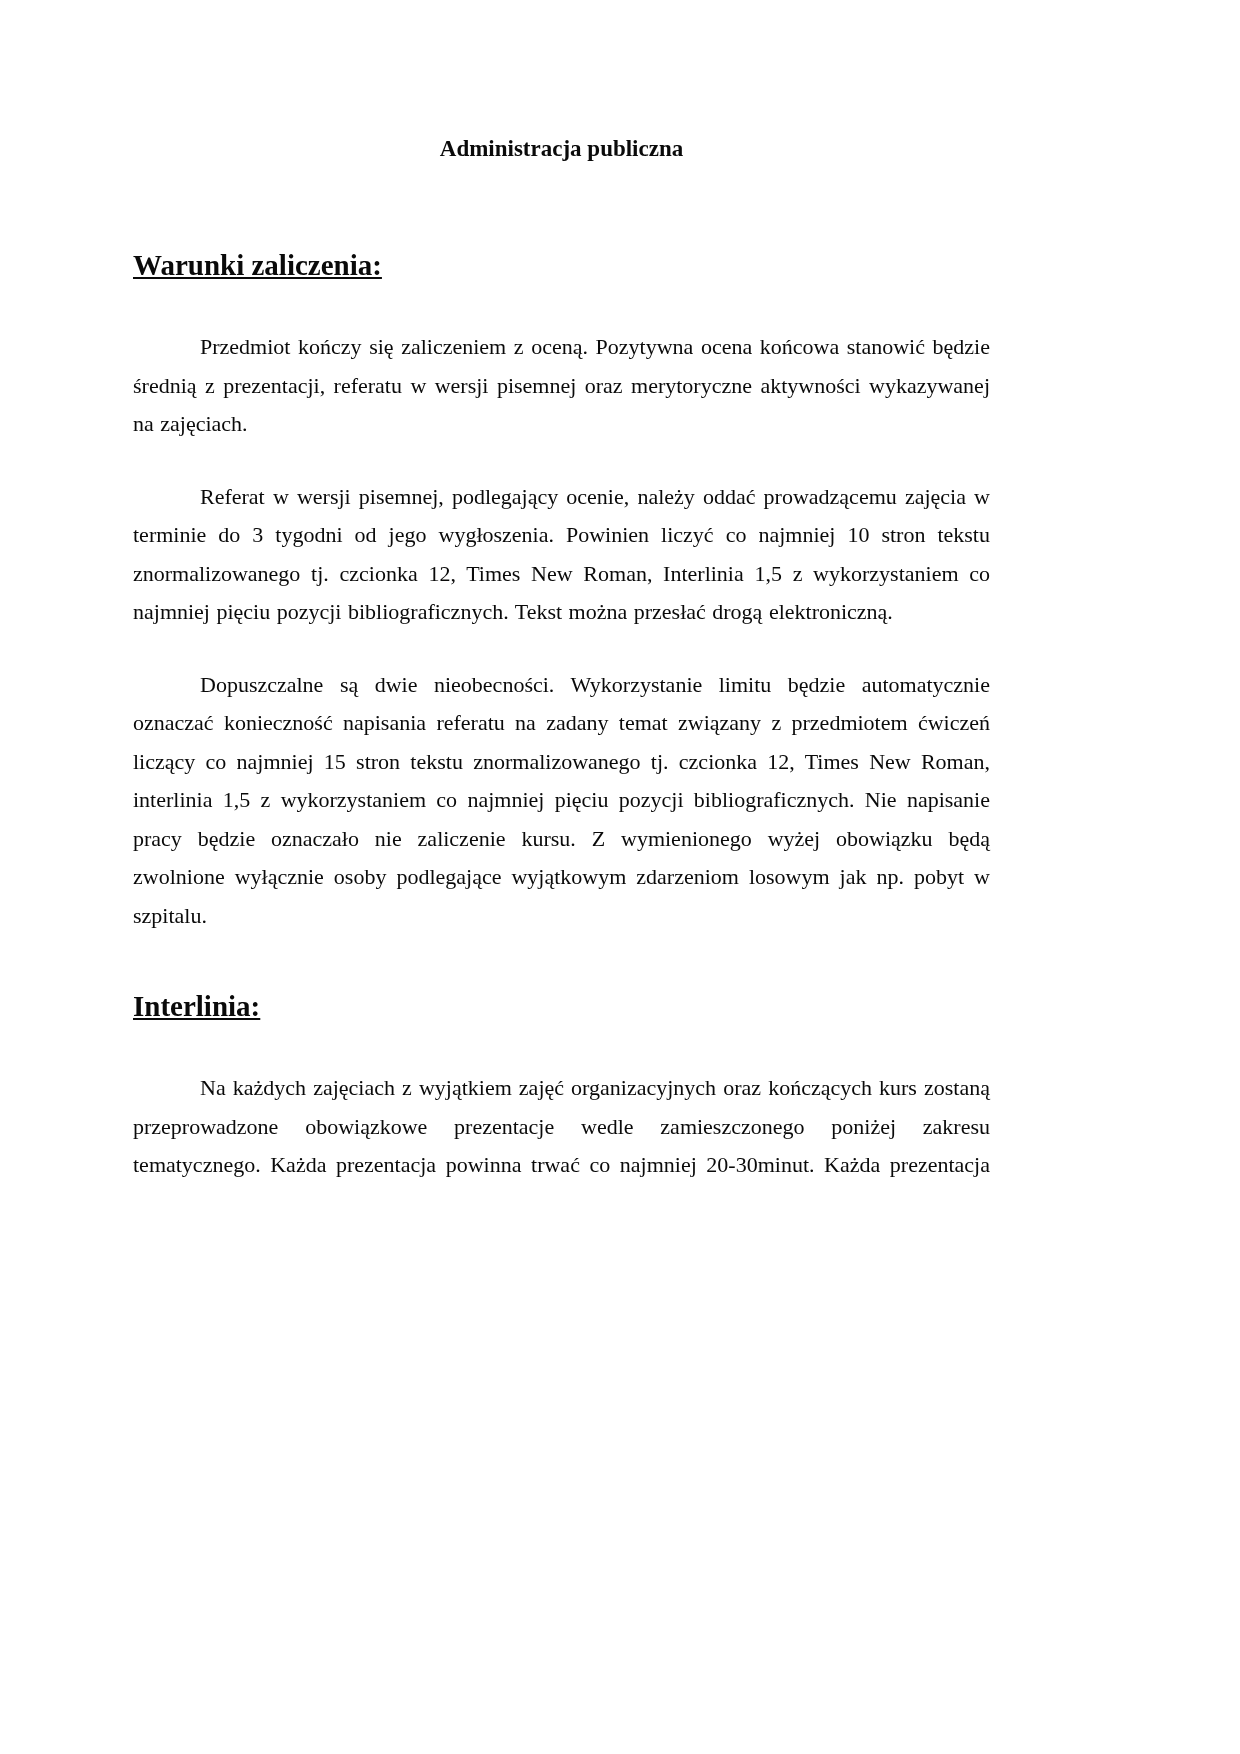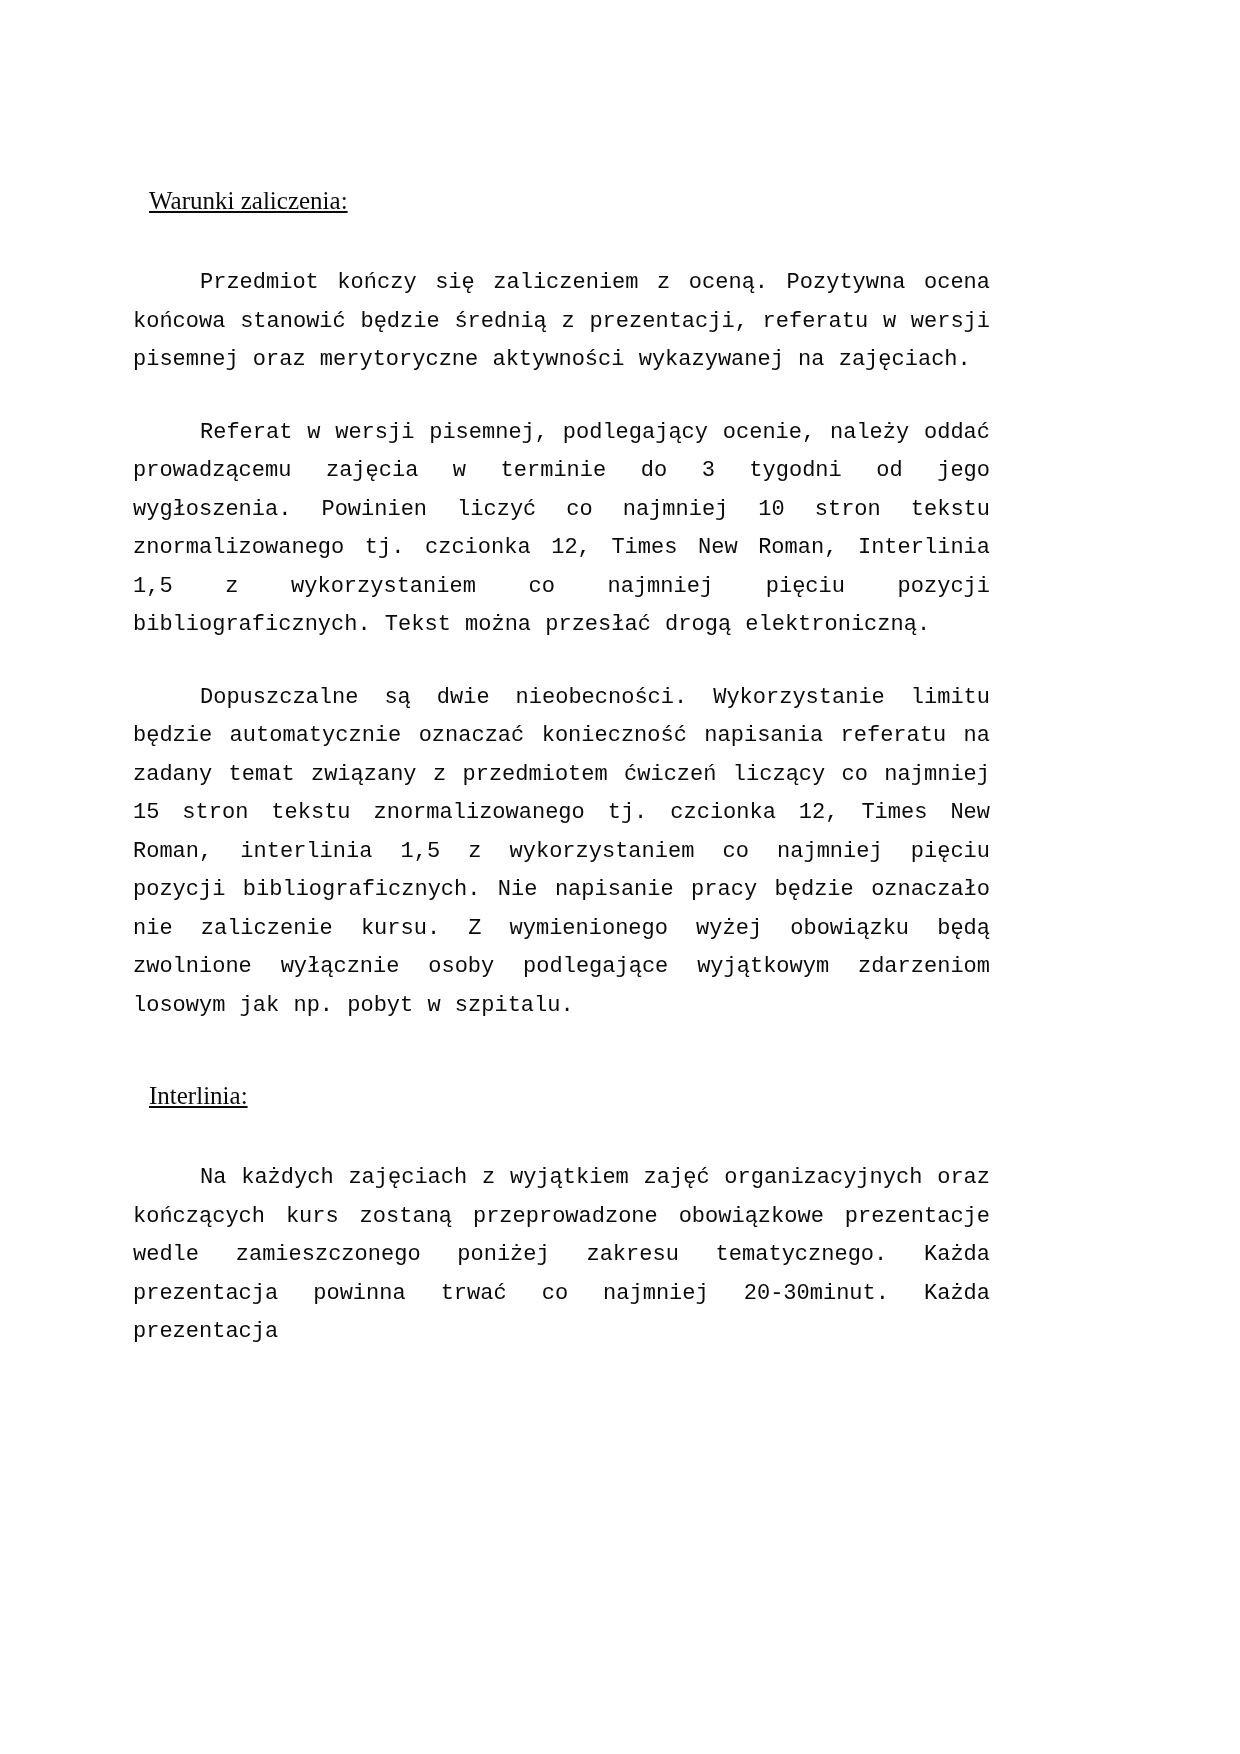--- a/index.html
+++ b/index.html
@@ -20,45 +20,45 @@
     overflow: hidden;
   }
   .doc-title {
     font-size: 23px;
     font-weight: bold;
     text-align: center;
     margin: 0 0 78px 0;
     line-height: 38px;
   }
   .section-heading {
-    font-size: 25px;
-    font-weight: normal;
+    font-size: 29px;
+    font-weight: bold;
     text-decoration: underline;
-    margin: 52px 0 44px 16px;
+    margin: 52px 0 44px 0;
     line-height: 38px;
   }
   .body-par {
     text-align: justify;
     text-indent: 67px;
     line-height: 38.5px;
     margin: 0 0 34px 0;
     word-spacing: 1px;
-    font-family: Liberation Mono, monospace;
   }
   .body-par.cutoff {
     text-align-last: justify;
     margin-bottom: 0;
     margin-top: 15px;
   }
 </style>
 </head>
 <body>
 
 <div class="page">
 
+  <h1 class="doc-title">Administracja publiczna</h1>
 
   <section>
     <h2 class="section-heading">Warunki zaliczenia:</h2>
     <p class="body-par">Przedmiot kończy się zaliczeniem z oceną. Pozytywna ocena końcowa stanowić będzie średnią z prezentacji, referatu w wersji pisemnej oraz merytoryczne aktywności wykazywanej na zajęciach.</p>
     <p class="body-par">Referat w wersji pisemnej, podlegający ocenie, należy oddać prowadzącemu zajęcia w terminie do 3 tygodni od jego wygłoszenia. Powinien liczyć co najmniej 10 stron tekstu znormalizowanego tj. czcionka 12, Times New Roman, Interlinia 1,5 z wykorzystaniem co najmniej pięciu pozycji bibliograficznych. Tekst można przesłać drogą elektroniczną.</p>
   </section>
 
   <section>
     <p class="body-par">Dopuszczalne są dwie nieobecności. Wykorzystanie limitu będzie automatycznie oznaczać konieczność napisania referatu na zadany temat związany z przedmiotem ćwiczeń liczący co najmniej 15 stron tekstu znormalizowanego tj. czcionka 12, Times New Roman, interlinia 1,5 z wykorzystaniem co najmniej pięciu pozycji bibliograficznych. Nie napisanie pracy będzie oznaczało nie zaliczenie kursu. Z wymienionego wyżej obowiązku będą zwolnione wyłącznie osoby podlegające wyjątkowym zdarzeniom losowym jak np. pobyt w szpitalu.</p>
   </section>

